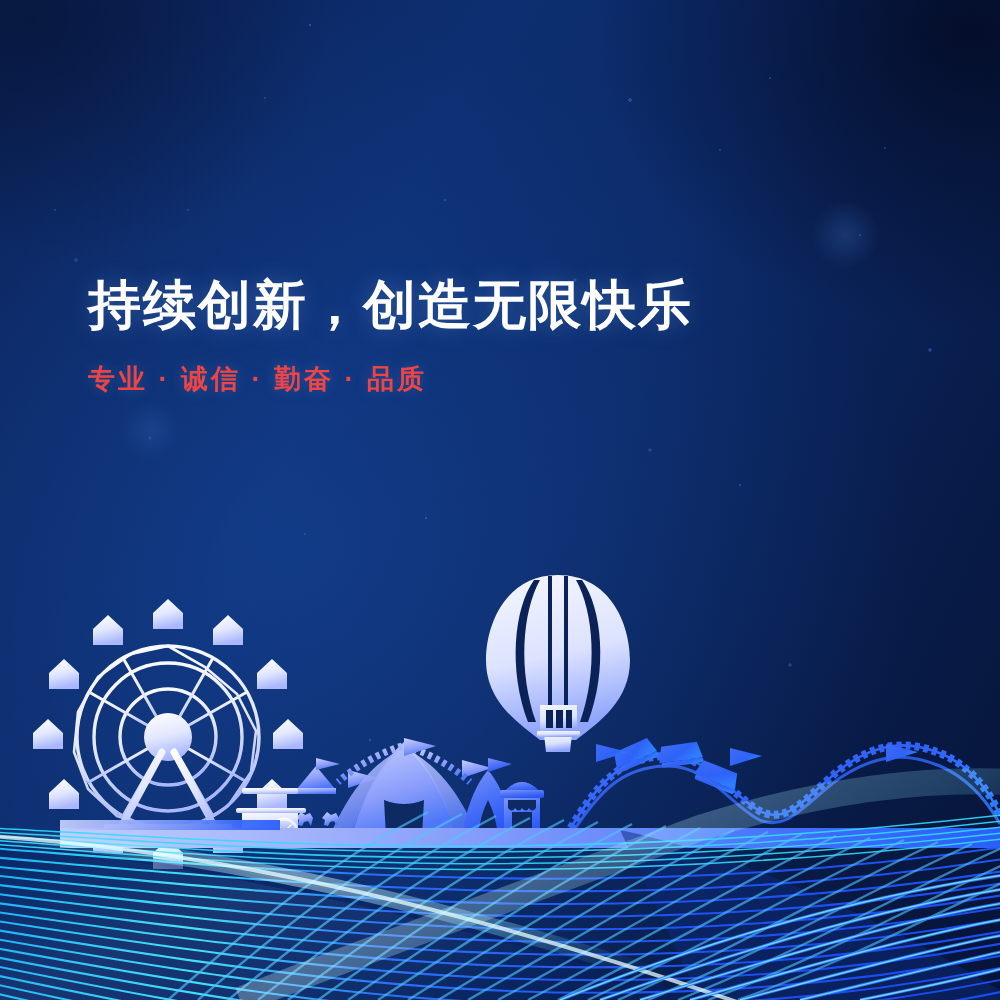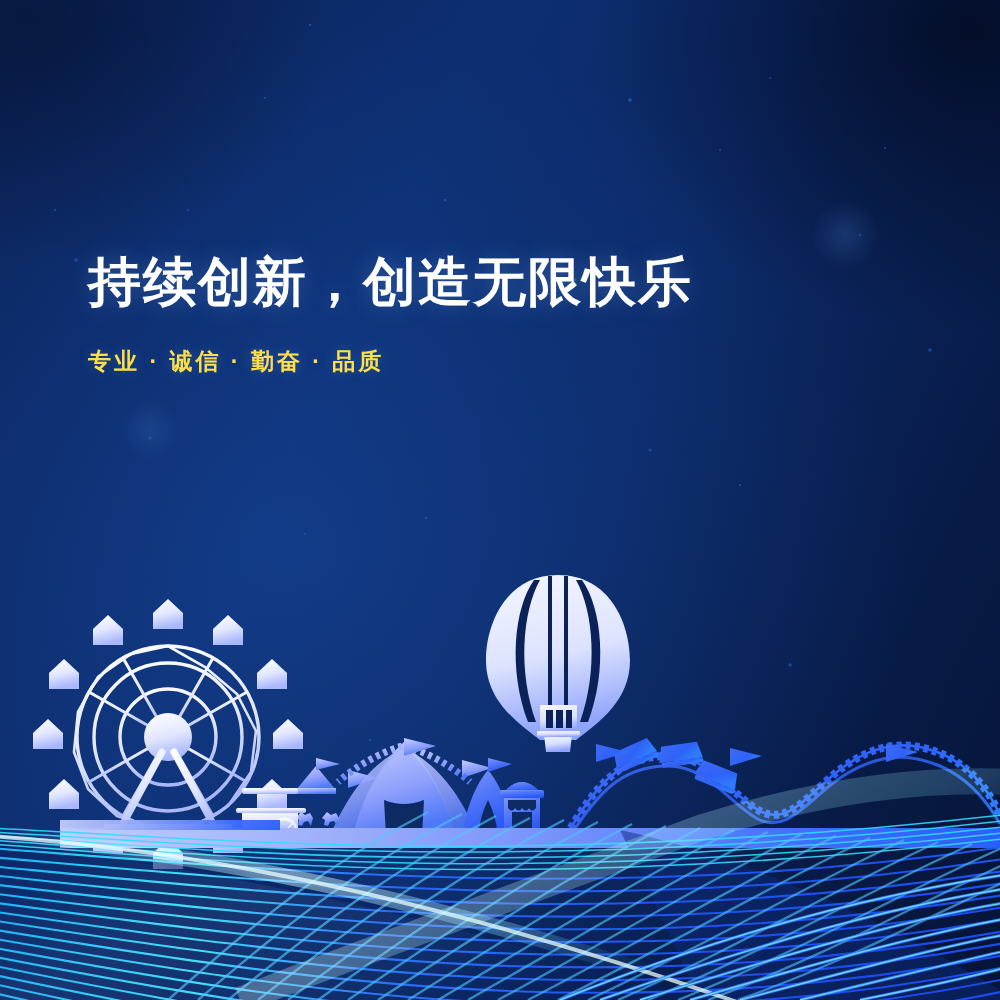--- a/index.html
+++ b/index.html
@@ -70,29 +70,29 @@
   .glow-a{
     position:absolute;left:810px;top:200px;width:70px;height:70px;border-radius:50%;
     background:radial-gradient(circle,rgba(86,150,240,.20) 0%,rgba(86,150,240,0) 70%);
   }
   .glow-b{
     position:absolute;left:120px;top:400px;width:60px;height:60px;border-radius:50%;
     background:radial-gradient(circle,rgba(86,150,240,.14) 0%,rgba(86,150,240,0) 70%);
   }
 
   
-  .copy{position:absolute;left:88px;top:253px;}
+  .copy{position:absolute;left:88px;top:276px;}
   .title{
     font-size:53px;font-weight:700;color:#ffffff;letter-spacing:2px;
     line-height:1.08;white-space:nowrap;
     text-shadow:0 0 22px rgba(120,180,255,.30);
   }
   .subtitle{
-    margin-top:36px;
-    font-size:23px;font-weight:700;color:#fde047;letter-spacing:3px;
+    margin-top:28px;
+    font-size:27px;font-weight:700;color:#ef4444;letter-spacing:3px;
     white-space:nowrap;
     text-shadow:0 0 14px rgba(120,180,255,.22);
   }
 
   
   .scene{position:absolute;left:0;top:0;width:1000px;height:1000px;}
   .waves{position:absolute;left:0;top:0;width:1000px;height:1000px;}
 </style>
 </head>
 <body>

